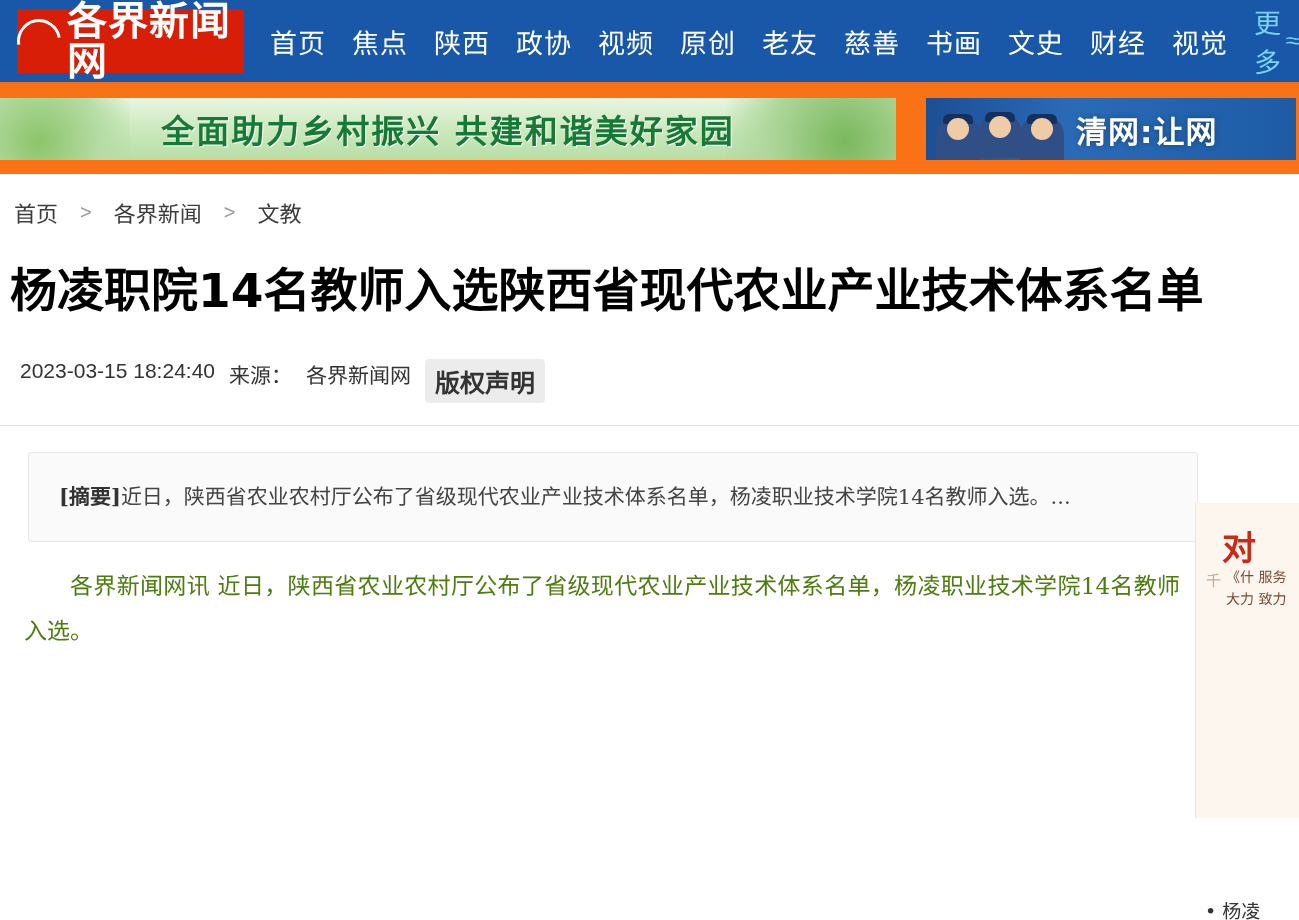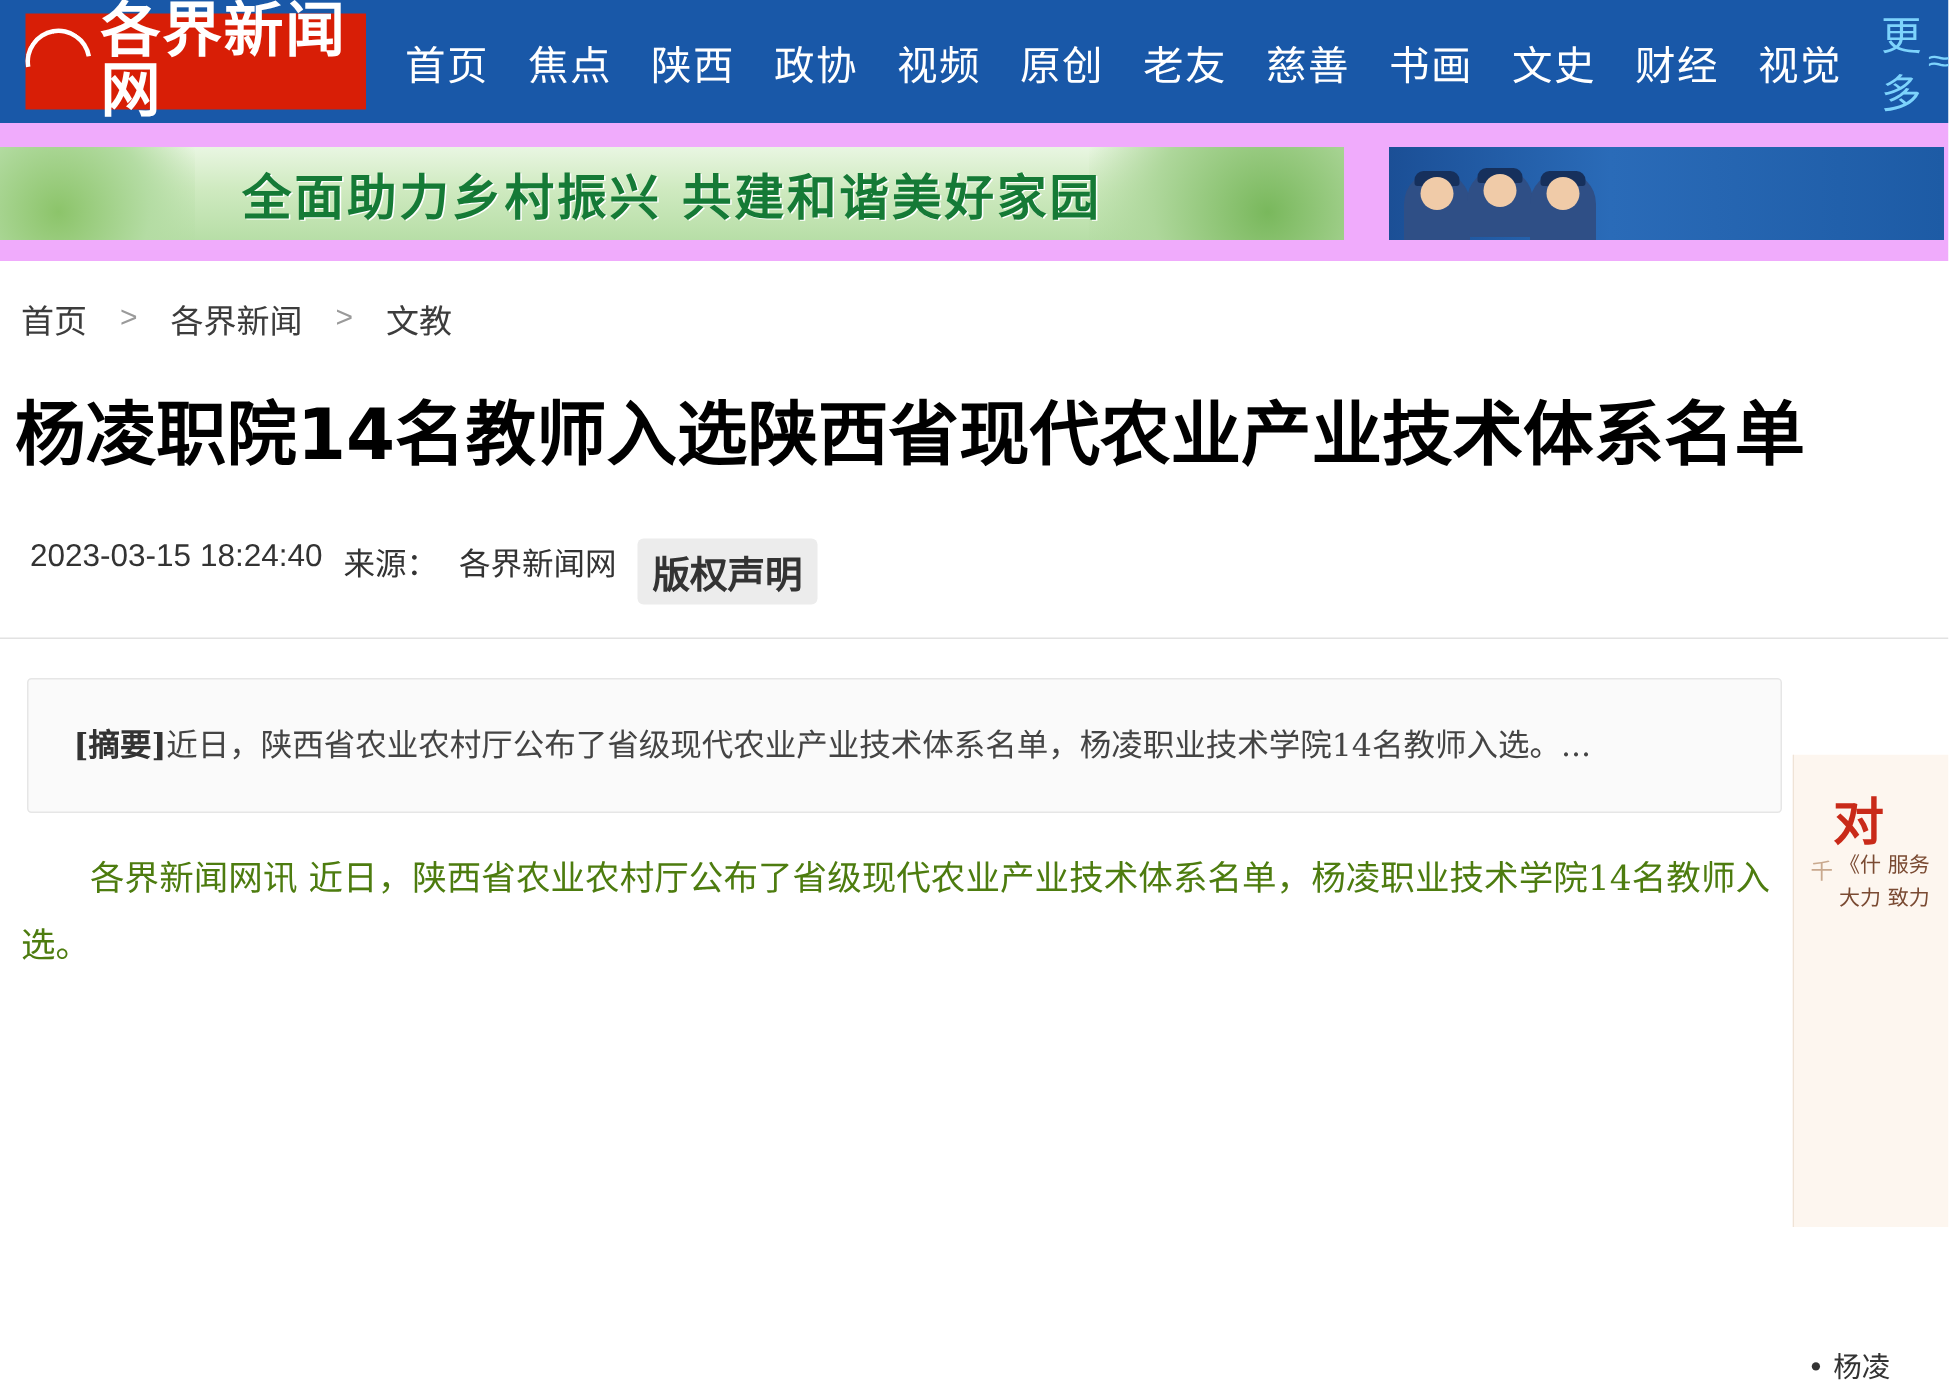--- a/index.html
+++ b/index.html
@@ -76,21 +76,21 @@
   .nav-more .chev {
     font-size: 22px;
     transform: scaleX(1.3);
   }
 
   
   .banner-row {
     height: 92px;
     display: flex;
     align-items: flex-start;
-    background: #f0abfc;
+    background: #f97316;
     overflow: hidden;
   }
   .banner-left {
     width: 896px;
     height: 62px;
     margin-top: 16px;
     background:
       linear-gradient(to bottom, #e9f6e2 0%, #cfeac0 45%, #b7dea7 100%);
     position: relative;
     overflow: hidden;
@@ -232,21 +232,21 @@
   }
 
   
   .content-area {
     display: flex;
     padding-top: 26px;
   }
   .article-col {
     width: 1200px;
     flex: none;
-    padding-left: 4px;
+    padding-left: 14px;
     box-sizing: border-box;
   }
   .summary-box {
     margin: 0 14px 0 14px;
     border: 1px solid #e6e6e6;
     background: #fafafa;
     border-radius: 3px;
     padding: 26px 30px;
     font-size: 21px;
     line-height: 1.7;
@@ -369,20 +369,21 @@
         </div>
       <div class="officer o2">
           <div class="cap"></div>
           <div class="head"></div>
         </div>
       <div class="officer o3">
           <div class="cap"></div>
           <div class="head"></div>
         </div>
     </div>
+    <div class="banner-right-text">清网:让网</div>
   </div>
 </div>
 
 <div class="breadcrumb">
   <span class="crumb">首页</span>
   <span class="sep">&gt;</span>
   <span class="crumb">各界新闻</span>
   <span class="sep">&gt;</span>
   <span class="crumb">文教</span>
 </div>

